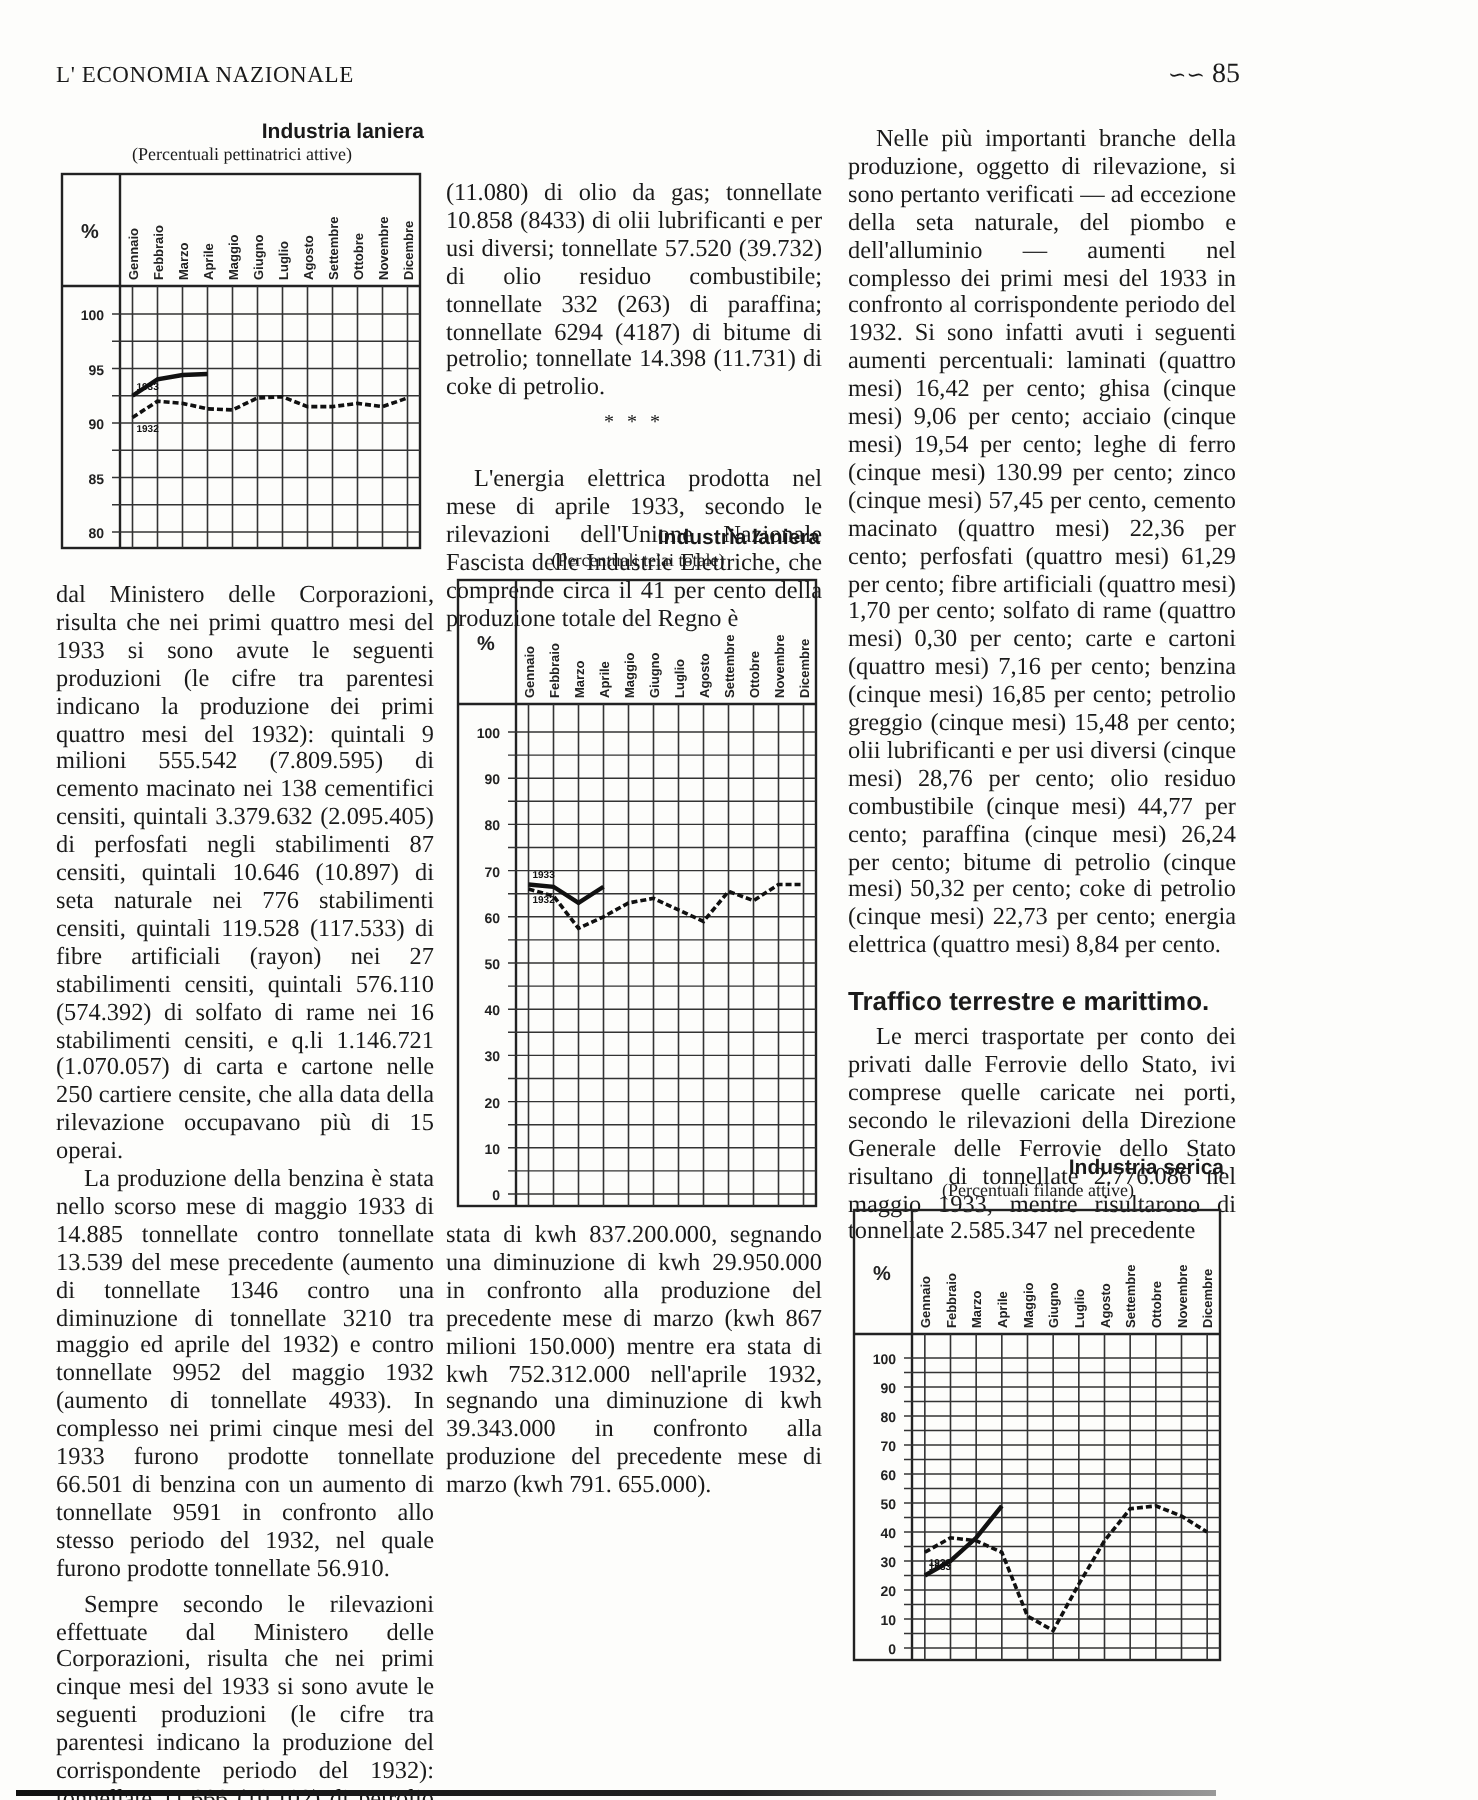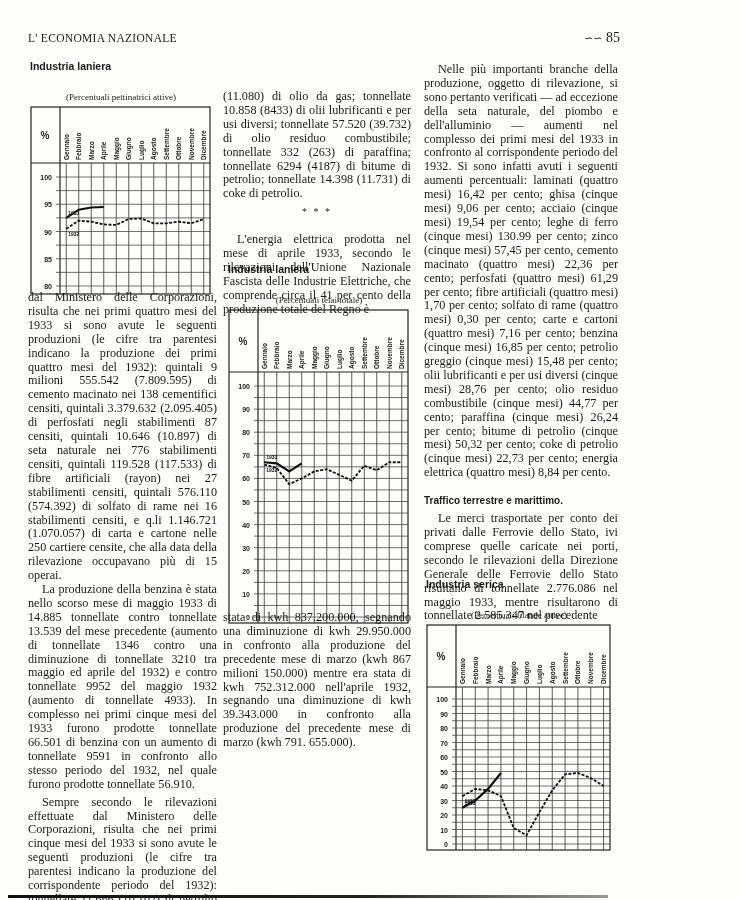--- a/index.html
+++ b/index.html
@@ -7,23 +7,23 @@
          font-family:"Liberation Serif", "DejaVu Serif", serif; color:#1a1a1a; }
   .header-left { position:absolute; left:28px; top:32px; font-size:11.5px; letter-spacing:0.3px; }
   .header-right { position:absolute; left:584px; top:30px; font-size:14px; }
   .col { position:absolute; font-size:12.2px; line-height:13.9px; text-align:justify; }
   .col p { margin:0; }
   .col p.indent { text-indent:14px; }
   .col1 { left:28px; width:189px; }
   .col2 { left:223px; width:188px; }
   .col3 { left:424px; width:194px; }
   .stars { text-align:center; font-size:10px; letter-spacing:2px; margin:4px 0 14px 0; }
-  .section-title { font-family:"Liberation Sans", sans-serif; font-weight:bold; font-size:10px; margin:0 0 4px 0; }
-  .chart-title { font-family:"Liberation Sans", sans-serif; font-weight:bold; font-size:10.5px; text-align:left; }
-  .chart-sub { font-size:9px; text-align:center; margin-bottom:4px;margin-top:20px; }
+  .section-title { font-family:"Liberation Sans", sans-serif; font-weight:bold; font-size:13px; margin:0 0 4px 0; }
+  .chart-title { font-family:"Liberation Sans", sans-serif; font-weight:bold; font-size:10.5px; text-align:right; }
+  .chart-sub { font-size:9px; text-align:center; margin-bottom:4px; }
   .chart { position:absolute; }
   svg text { font-family:"Liberation Sans", sans-serif; }
   .footer-rule { position:absolute; left:8px; top:895px; width:600px; height:3px; background:linear-gradient(90deg,#111 0%,#222 60%,#999 100%); }
 </style>
 </head>
 <body>
 
 <div>
   <div class="header-left">L' ECONOMIA  NAZIONALE</div>
   <div class="header-right">

